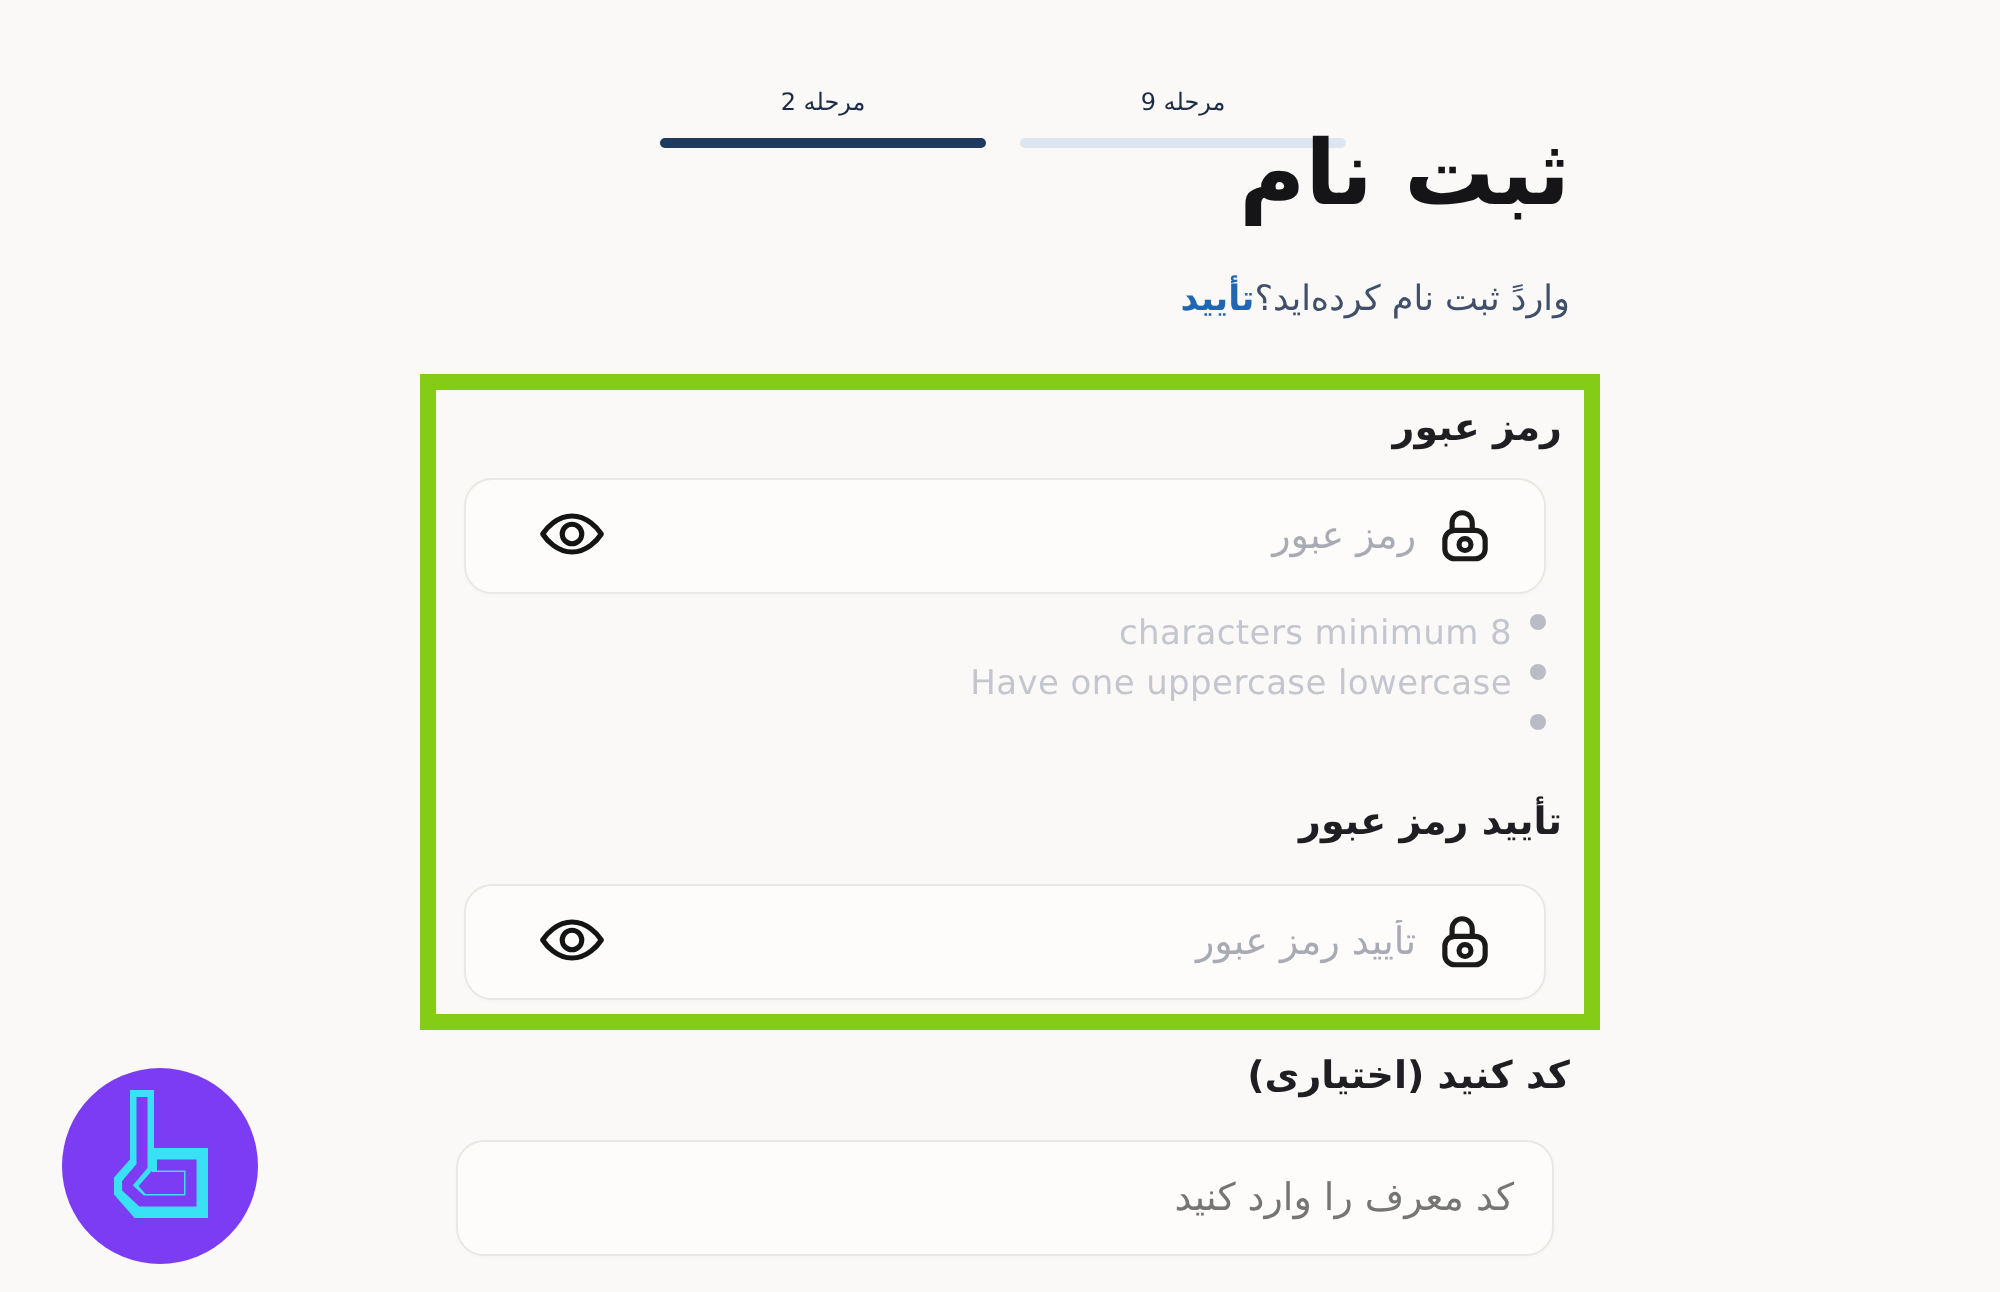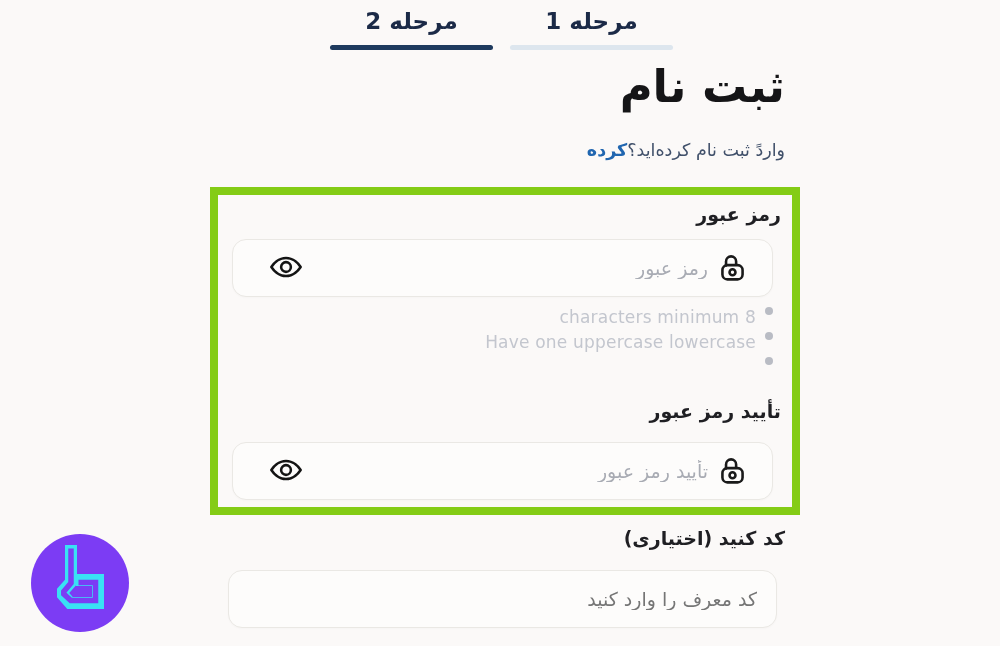--- a/index.html
+++ b/index.html
@@ -13,23 +13,24 @@
   }
 
   
   .steps {
     position:absolute; left:330px; top:8px;
     display:flex; flex-direction:row; gap:17px;
   }
   .step { width:163px; cursor:pointer; }
   .step-label {
     display:block; text-align:center;
-    font-size:23px; font-weight:700; color:#1b2a47;
+    font-size:12px; font-weight:400; color:#1b2a47;
     direction:ltr; unicode-bidi:isolate;
     margin-bottom:11px;
+    margin-top:36px;
   }
   .step-bar { height:5px; border-radius:3px; }
   .step--active .step-bar { background:#1e3a5e; }
   .step--inactive .step-bar { background:#dde6ee; }
 
   
   .page-title {
     position:absolute; right:215px; top:60px;
     font-size:45px; font-weight:800; color:#151517;
     letter-spacing:-0.5px;
@@ -113,31 +114,31 @@
     position:absolute; left:30px; top:533px;
     width:100px; height:100px; cursor:pointer;
   }
   .logo svg { width:100%; height:100%; display:block; }
 </style>
 </head>
 <body>
 
 <nav class="steps">
   <div class="step step--inactive">
-    <span class="step-label">مرحله 1</span>
+    <span class="step-label">مرحله 9</span>
     <div class="step-bar"></div>
   </div>
   <div class="step step--active">
     <span class="step-label">مرحله 2</span>
     <div class="step-bar"></div>
   </div>
 </nav>
 
 <h1 class="page-title">ثبت نام</h1>
-<div class="login-row"><span>واردً ثبت نام کرده‌اید؟</span><a class="login-link">کرده</a></div>
+<div class="login-row"><span>واردً ثبت نام کرده‌اید؟</span><a class="login-link">تأیید</a></div>
 
 <section class="highlight-box">
 
   <label class="field-label lbl-password">رمز عبور</label>
 
   <div class="text-field pw-input fld-password">
     <input type="text" placeholder="رمز عبور" style="">
     <span class="lock-icon">
       <svg viewBox="0 0 24 24" fill="none" stroke="#1a1a1a" stroke-width="2" stroke-linecap="round" stroke-linejoin="round">
         <path d="M7 10 V6.9 A3.9 3.9 0 0 1 14.8 6.9 V9.2"></path>

